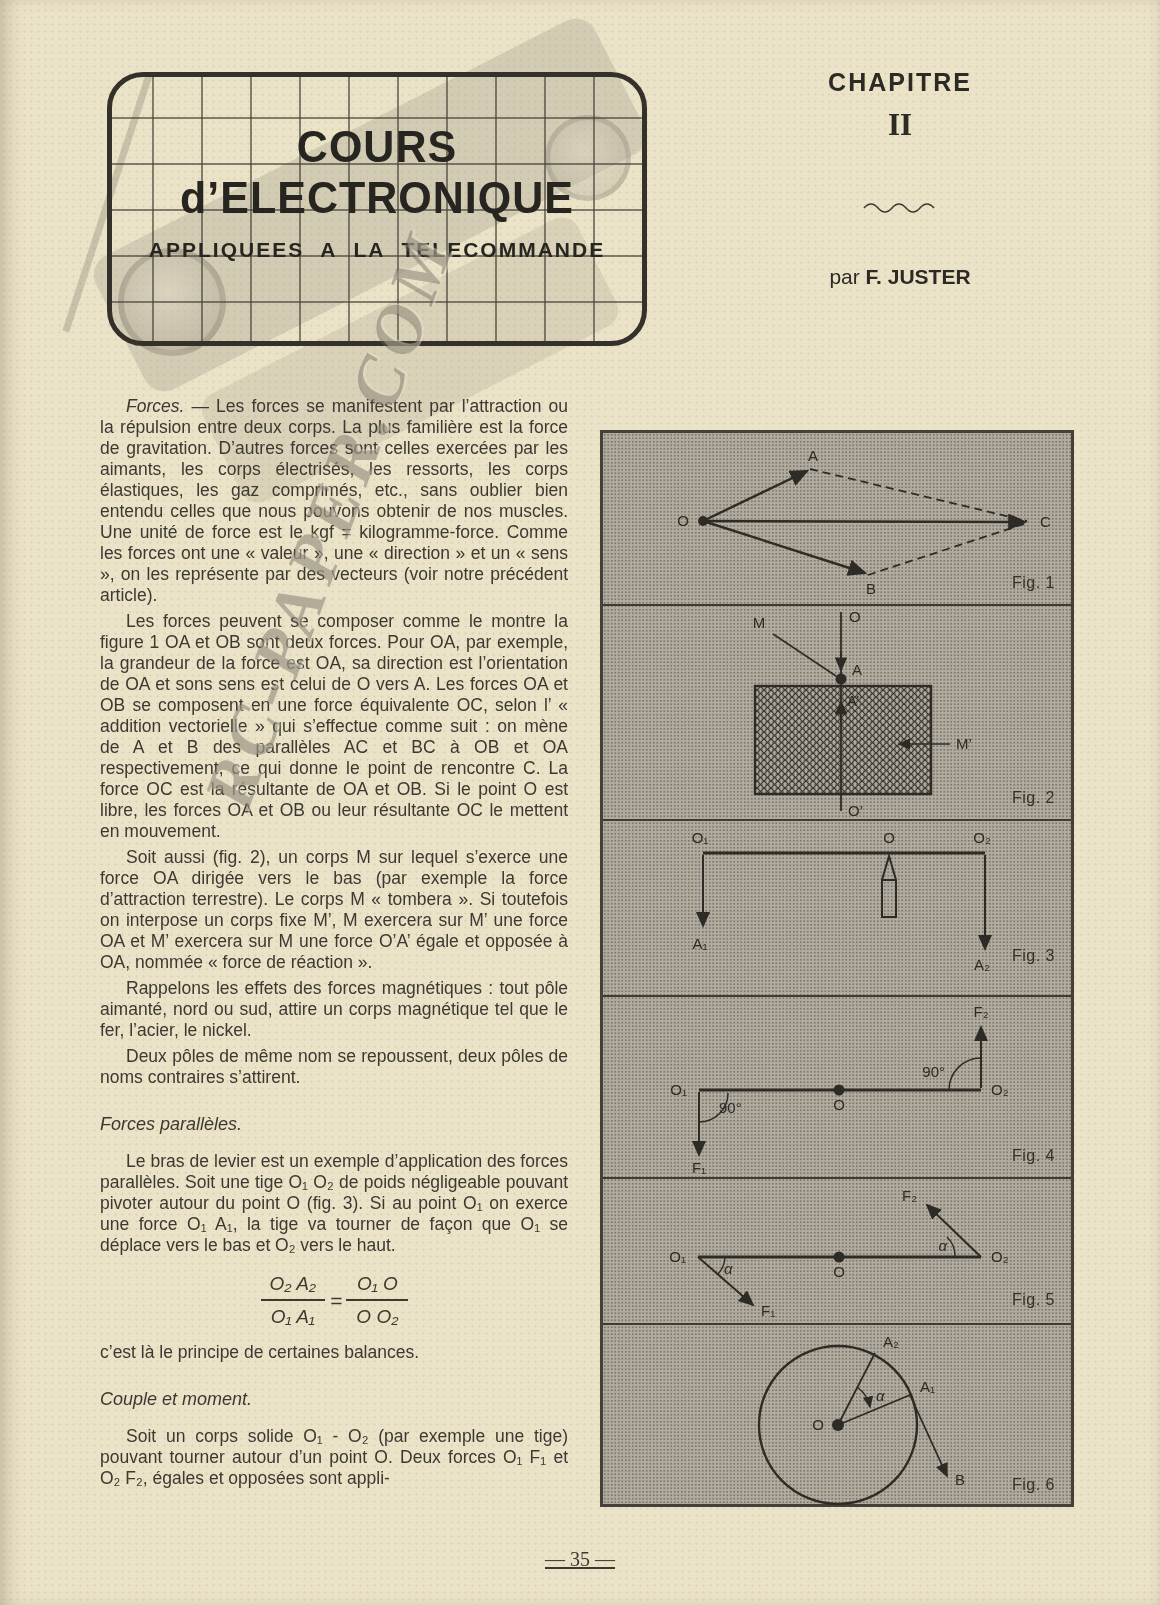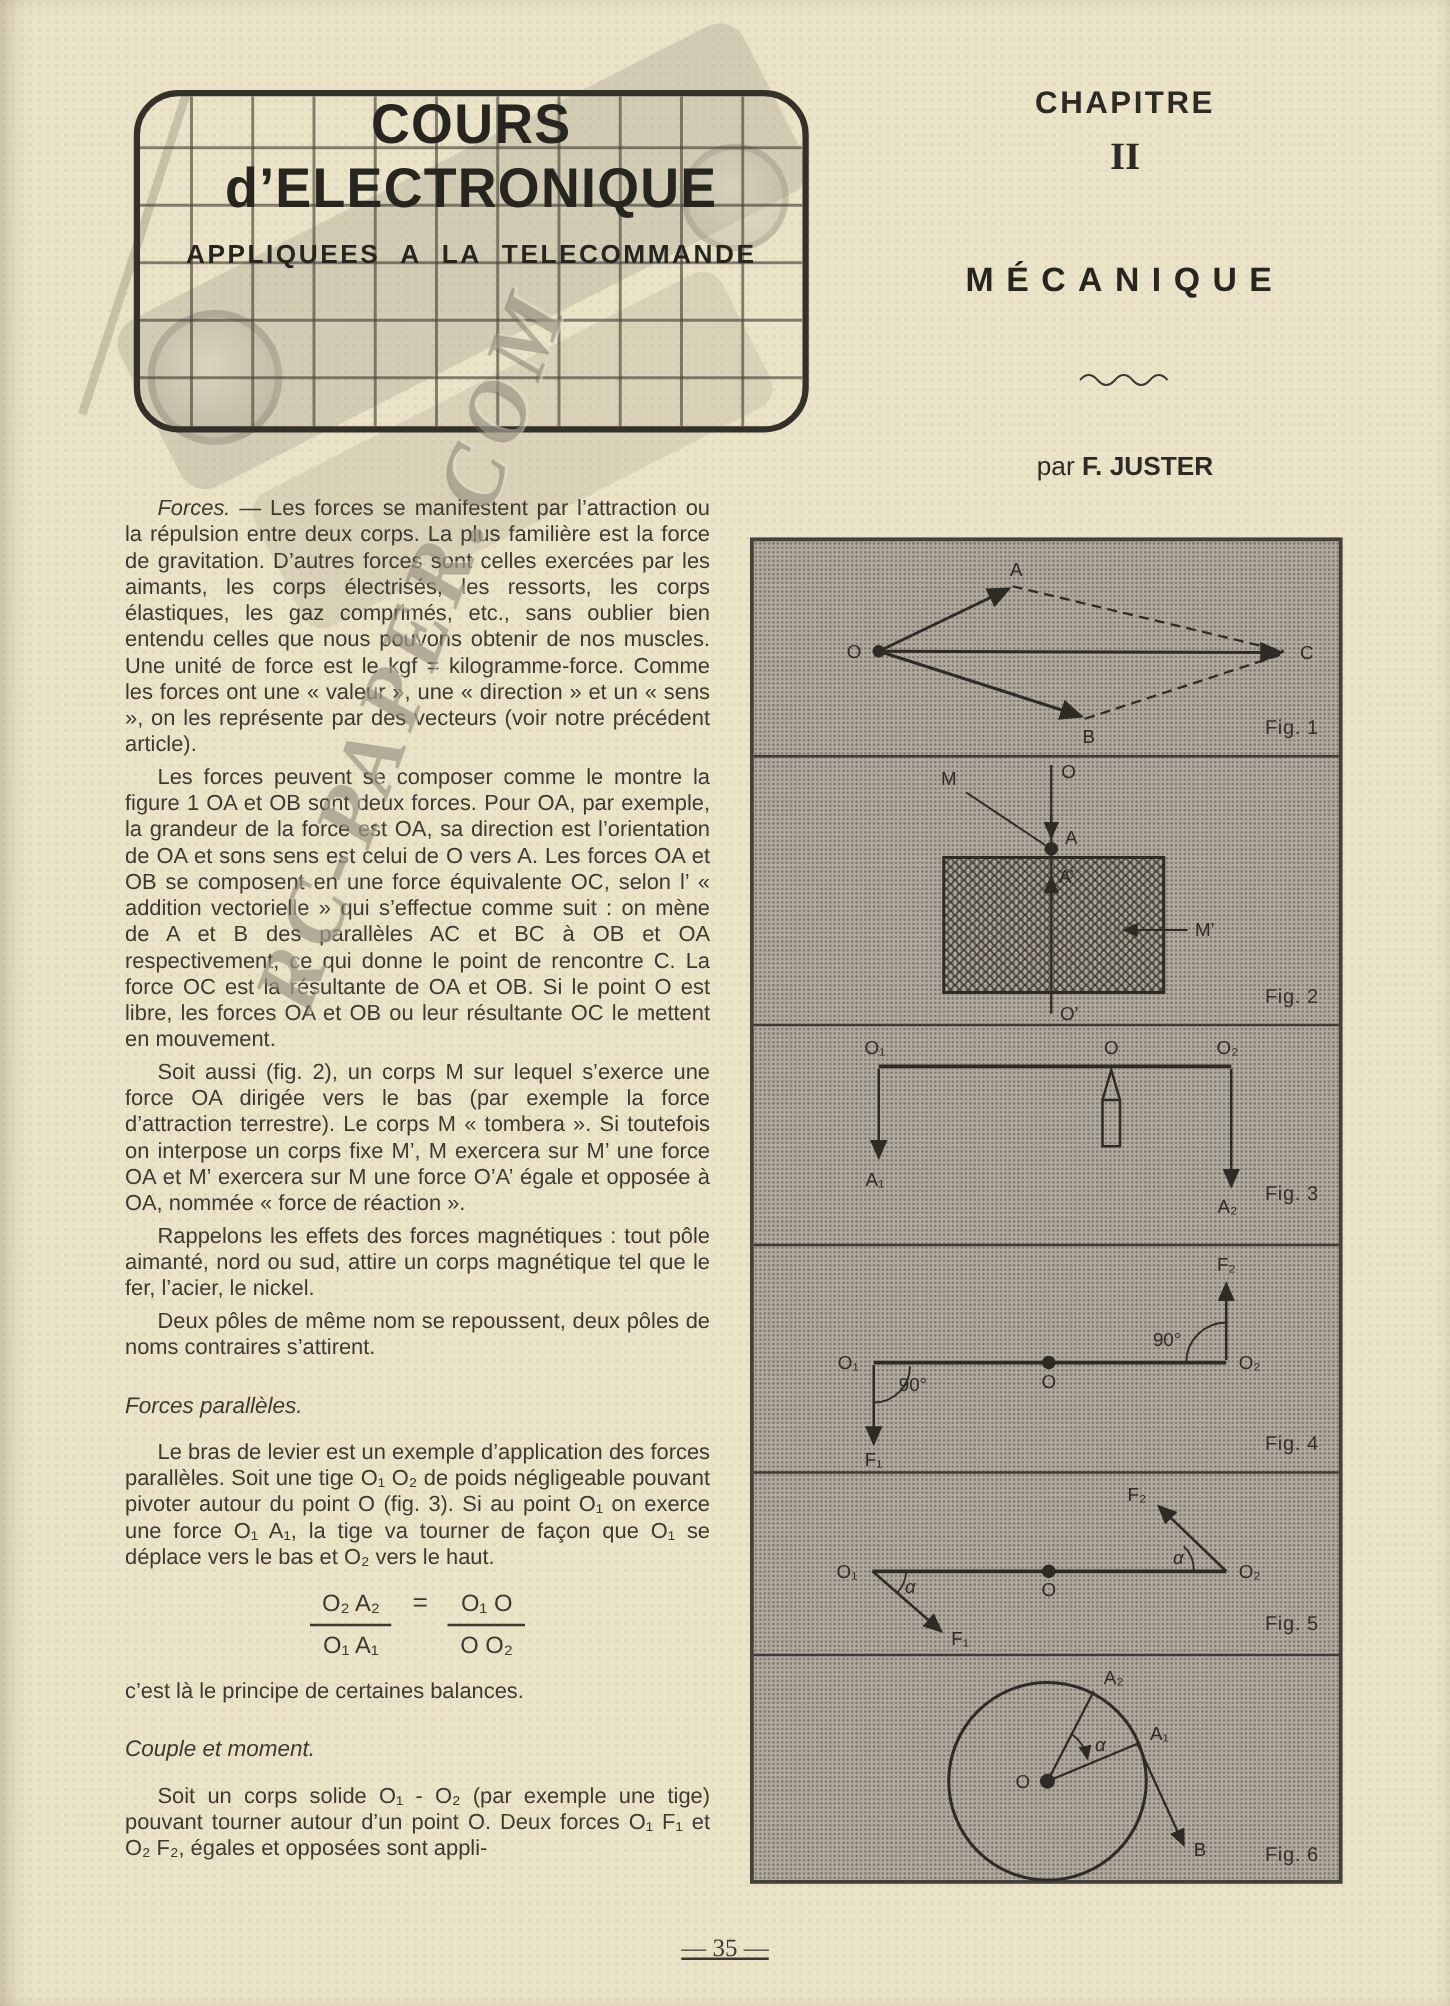--- a/index.html
+++ b/index.html
@@ -43,21 +43,21 @@
     border:5px solid #34312a; border-radius:36px; overflow:hidden; z-index:4;
     text-align:center;
   }
   .masthead .grid{
     position:absolute; inset:0;
     background-image:
       linear-gradient(to right, rgba(72,68,58,.65) 2px, transparent 2px),
       linear-gradient(to bottom, rgba(72,68,58,.65) 2px, transparent 2px);
     background-size:49px 46px; background-position:40px -6px;
   }
-  .masthead .titles{ position:relative; z-index:2; }
+  .masthead .titles{ position:relative; z-index:2; padding-top:46px; }
   .m-line1{ font-size:43px; font-weight:700; letter-spacing:1px; color:#26251f;
     transform:scaleY(1.04); }
   .m-line2{ font-size:29px; font-weight:400; word-spacing:17px; letter-spacing:1px;
     color:#2c2a24; margin-top:13px; }
   .m-line3{ font-size:21px; font-weight:700; word-spacing:9px; letter-spacing:2px;
     color:#26251f; margin-top:17px; }
 
   
   .chapter{ position:absolute; left:750px; top:68px; width:300px; text-align:center; z-index:3; }
   .ch-label{ font-size:25px; font-weight:700; letter-spacing:2px; color:#2c2a24; }
@@ -71,22 +71,22 @@
   
   .body-col{
     position:absolute; left:100px; top:396px; width:468px;
     font-size:17.5px; line-height:21px; text-align:justify; color:#3b3931; z-index:3;
   }
   .body-col p{ text-indent:26px; margin-bottom:5px; }
   .body-col p.noindent{ text-indent:0; }
   .lead-italic{ font-style:italic; }
   .sect-head{ font-style:italic; font-size:18px; margin:26px 0 16px; text-indent:0; }
 
-  .formula{ display:flex; justify-content:center; align-items:flex-start; gap:16px;
-    margin:16px 0 14px; font-size:19px; color:#3b3931; }
+  .formula{ display:flex; justify-content:center; align-items:center; gap:4px;
+    margin:16px 0 14px; font-size:19px; color:#3b3931;font-style:italic; }
   .frac{ display:inline-flex; flex-direction:column; align-items:center; }
   .frac .num{ padding:1px 10px 5px; }
   .frac .den{ border-top:2px solid #3b3931; padding:5px 10px 1px; }
   .frac-eq{ font-size:21px; }
 
   
   .fig-panel{
     position:absolute; left:600px; top:430px; width:474px; z-index:3;
     border:3px solid #44413a;
     background-color:#b1aba0;
@@ -125,21 +125,20 @@
     <div class="titles">
       <div class="m-line1">COURS d’ELECTRONIQUE</div>
       <div class="m-line3">APPLIQUEES A LA TELECOMMANDE</div>
 
     </div>
   </div>
 
   <div class="chapter">
     <div class="ch-label">CHAPITRE</div>
     <div class="ch-numeral">II</div>
-    <div class="ch-title">MÉCANIQUE</div>
     <div class="ch-squiggle">
       <svg width="76" height="12" viewBox="0 0 76 12">
         <path d="M2 7 q 7 -8 14 0 t 14 0 t 14 0 t 14 0 t 14 0" fill="none" stroke="#3b3931" stroke-width="1.6"></path>
       </svg>
     </div>
     <div class="ch-byline">
       <span>par</span>
       <span class="author">F. JUSTER</span>
     </div>
   </div>

